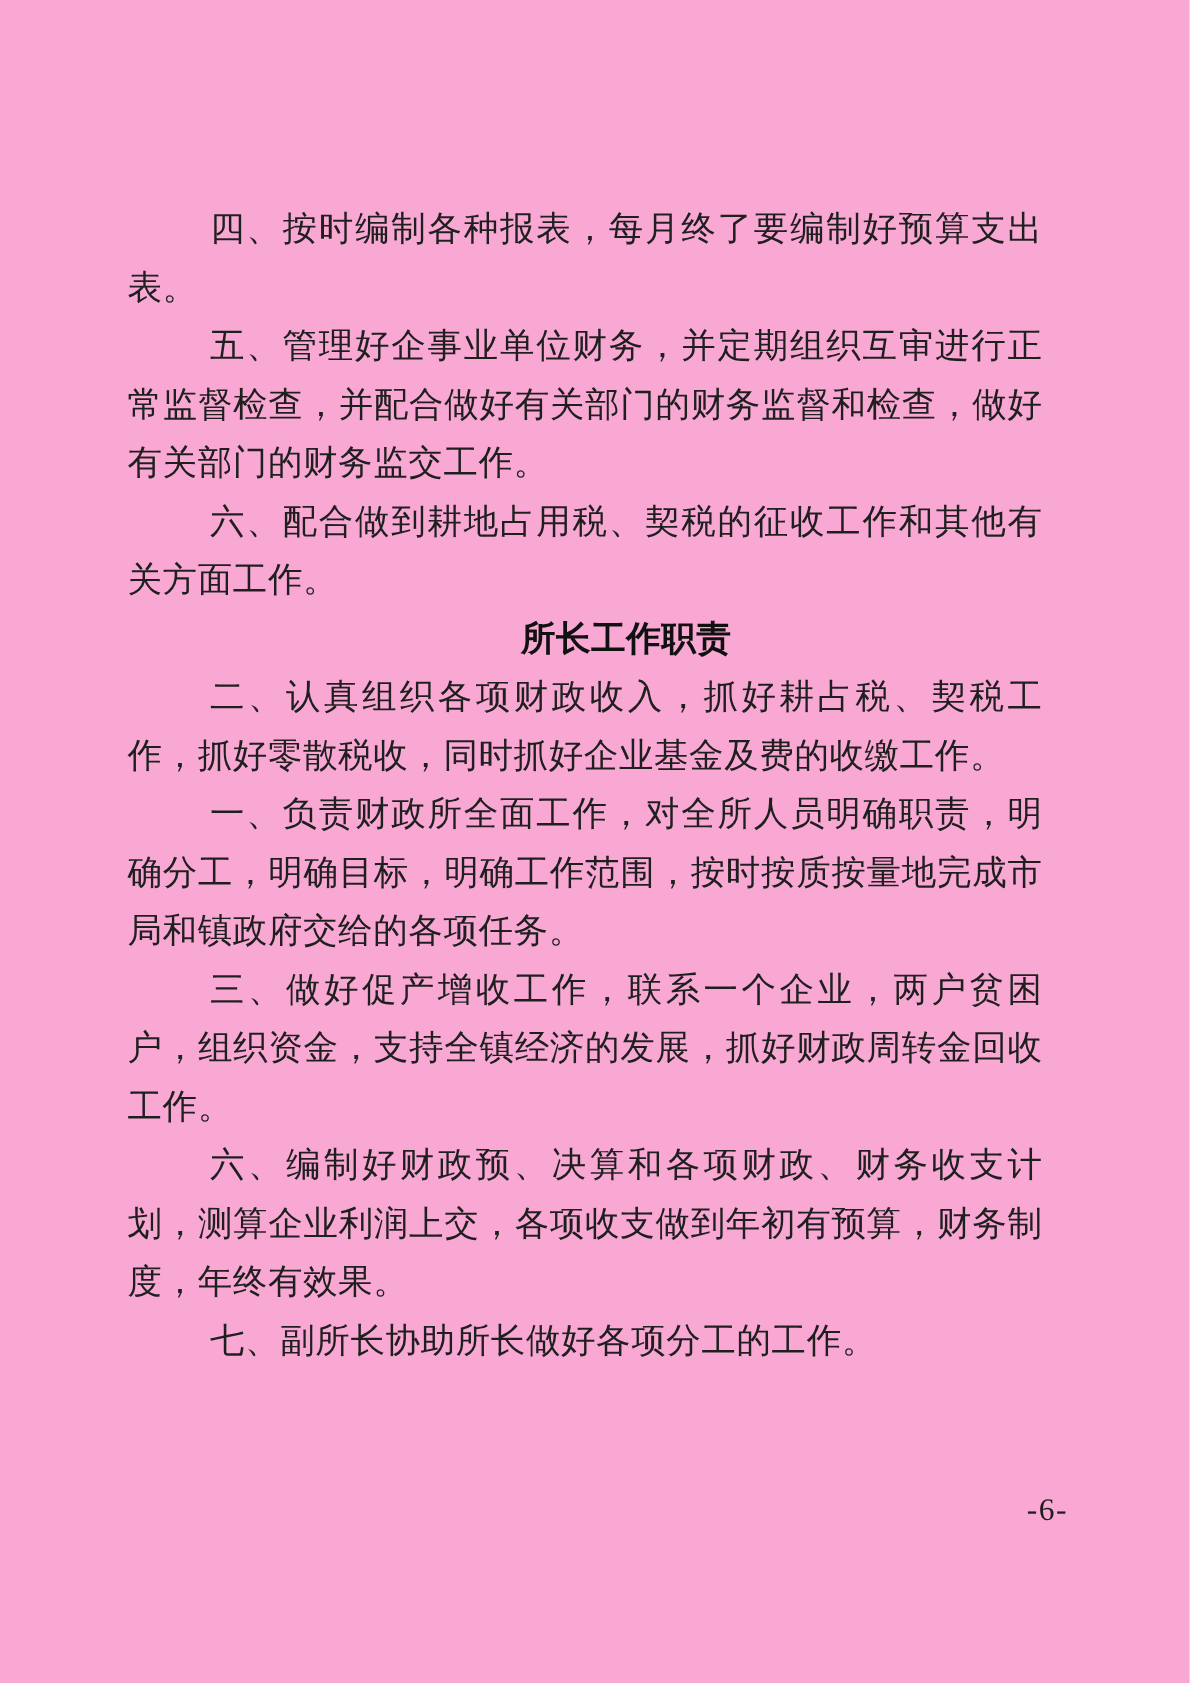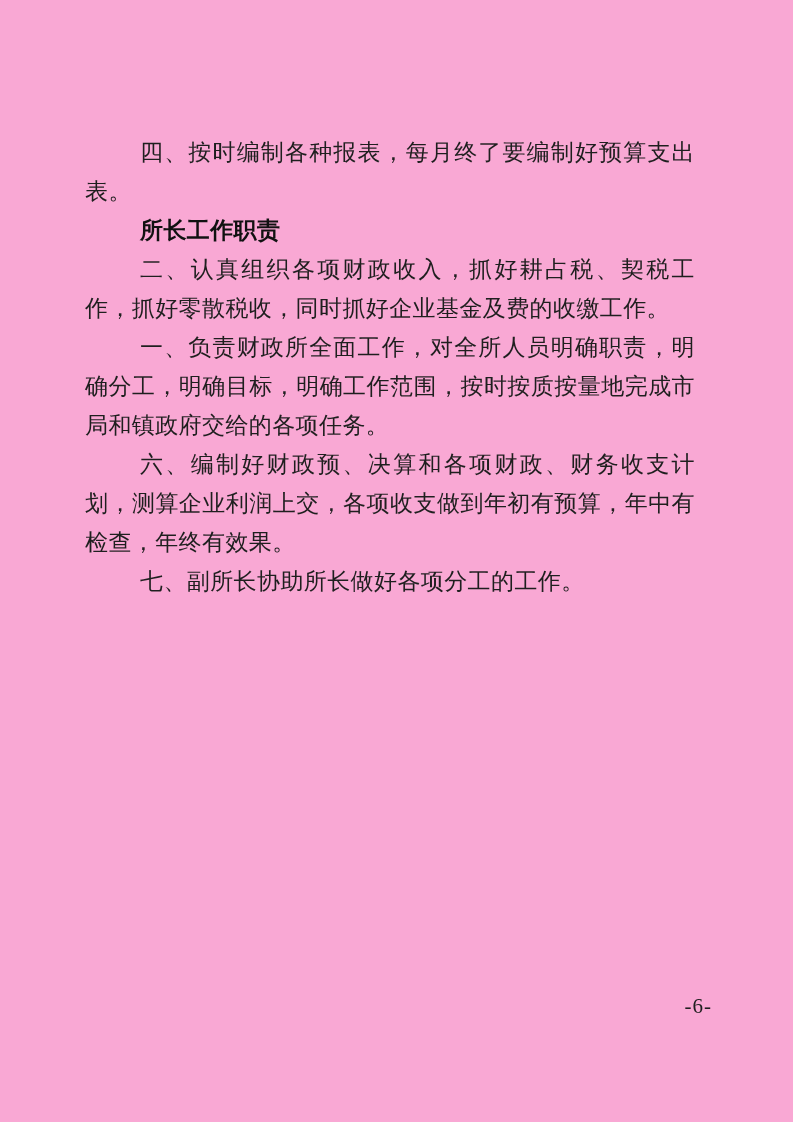--- a/index.html
+++ b/index.html
@@ -29,38 +29,41 @@
     letter-spacing: 0.4px;
     color: #1f1f1f;
     text-align: justify;
     text-indent: 55px;
     font-weight: 400;
   }
   .heading {
     font-family: "Liberation Sans", sans-serif;
     font-weight: 700;
     color: #111111;
-    text-align: left;
+    text-align: center;
   }
   .page-number {
     position: absolute;
     right: 99px;
     bottom: 103px;
     font-size: 21px;
     letter-spacing: 1px;
     color: #1f1f1f;
     font-family: "Liberation Serif", serif;
   }
 </style>
 </head>
 <body>
 
 <div class="page">
   <div class="content">
     <p class="para">四、按时编制各种报表，每月终了要编制好预算支出表。</p>
+    <p class="para">五、管理好企事业单位财务，并定期组织互审进行正常监督检查，并配合做好有关部门的财务监督和检查，做好有关部门的财务监交工作。</p>
+    <p class="para">六、配合做到耕地占用税、契税的征收工作和其他有关方面工作。</p>
     <p class="para heading">所长工作职责</p>
     <p class="para">二、认真组织各项财政收入，抓好耕占税、契税工作，抓好零散税收，同时抓好企业基金及费的收缴工作。</p>
     <p class="para">一、负责财政所全面工作，对全所人员明确职责，明确分工，明确目标，明确工作范围，按时按质按量地完成市局和镇政府交给的各项任务。</p>
-    <p class="para">六、编制好财政预、决算和各项财政、财务收支计划，测算企业利润上交，各项收支做到年初有预算，年中有检查，年终有效果。</p>
+    <p class="para">三、做好促产增收工作，联系一个企业，两户贫困户，组织资金，支持全镇经济的发展，抓好财政周转金回收工作。</p>
+    <p class="para">六、编制好财政预、决算和各项财政、财务收支计划，测算企业利润上交，各项收支做到年初有预算，财务制度，年终有效果。</p>
     <p class="para">七、副所长协助所长做好各项分工的工作。</p>
   </div>
   <div class="page-number">-6-</div>
 </div>
 
 </body></html>

